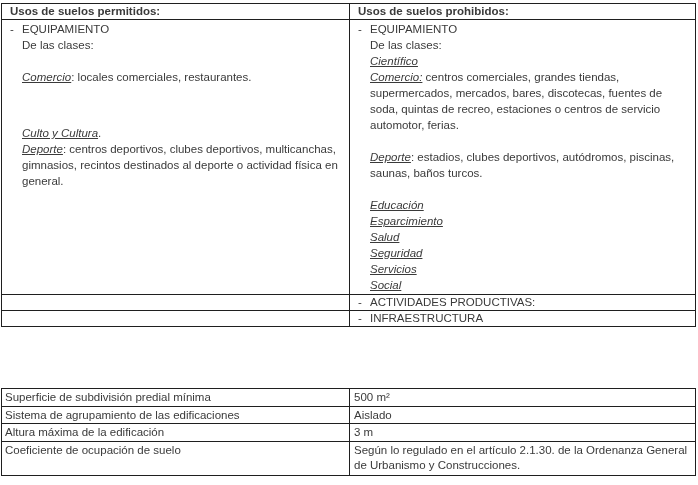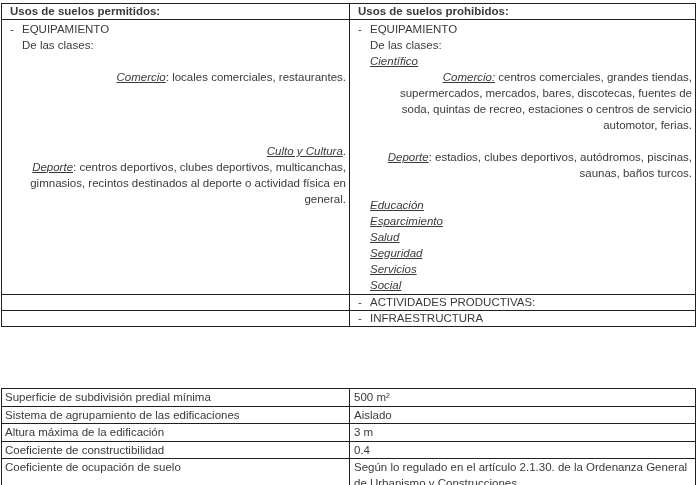--- a/index.html
+++ b/index.html
@@ -15,23 +15,23 @@
   .t2{top:388px;}
   .col-left{width:348px;}
   .bold{font-weight:bold;}
   .r-hdr td{height:13px;line-height:13px;}
   .r-sm td{height:12px;line-height:13px;}
   .r-sm2 td{height:15px;line-height:14px;}
   .r-big td{height:272px;}
   .inner{padding-left:12px;}
   .dash{display:inline-block;width:12px;margin-left:-12px;}
   .term{font-style:italic;text-decoration:underline;}
-  p{margin:0;text-align:right;}
+  p{margin:0;}
   .gap1{margin-top:16px;}
-  .gap3{margin-top:58px;}
+  .gap3{margin-top:40px;}
   .t2 td{height:14px;line-height:14.5px;}
   .t2 .lbl{text-align:left;padding:1px 5px 1px 3px;}
   .t2 .val{padding:1px 3px 1px 4px;}
   .t2 .r-last td{height:31px;line-height:15.5px;}
 </style>
 </head>
 <body>
 
 <table class="t1">
   <colgroup>
@@ -110,22 +110,18 @@
     <td class="val">500 m²</td>
   </tr>
   <tr>
     <td class="lbl">Sistema de agrupamiento de las edificaciones</td>
     <td class="val">Aislado</td>
   </tr>
   <tr>
     <td class="lbl">Altura máxima de la edificación</td>
     <td class="val">3 m</td>
   </tr>
-  <tr>
-    <td class="lbl">Coeficiente de constructibilidad</td>
-    <td class="val">0.4</td>
-  </tr>
   <tr class="r-last">
     <td class="lbl">Coeficiente de ocupación de suelo</td>
     <td class="val">Según lo regulado en el artículo 2.1.30. de la Ordenanza General de Urbanismo y Construcciones.</td>
   </tr>
 </tbody>
   </table>
 
 </body></html>

